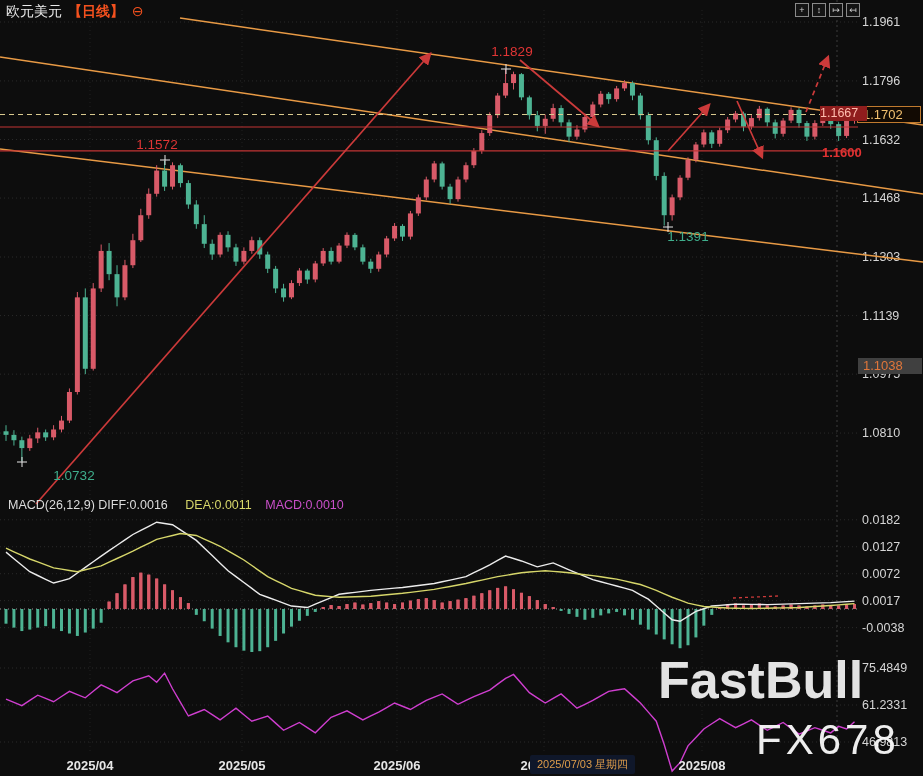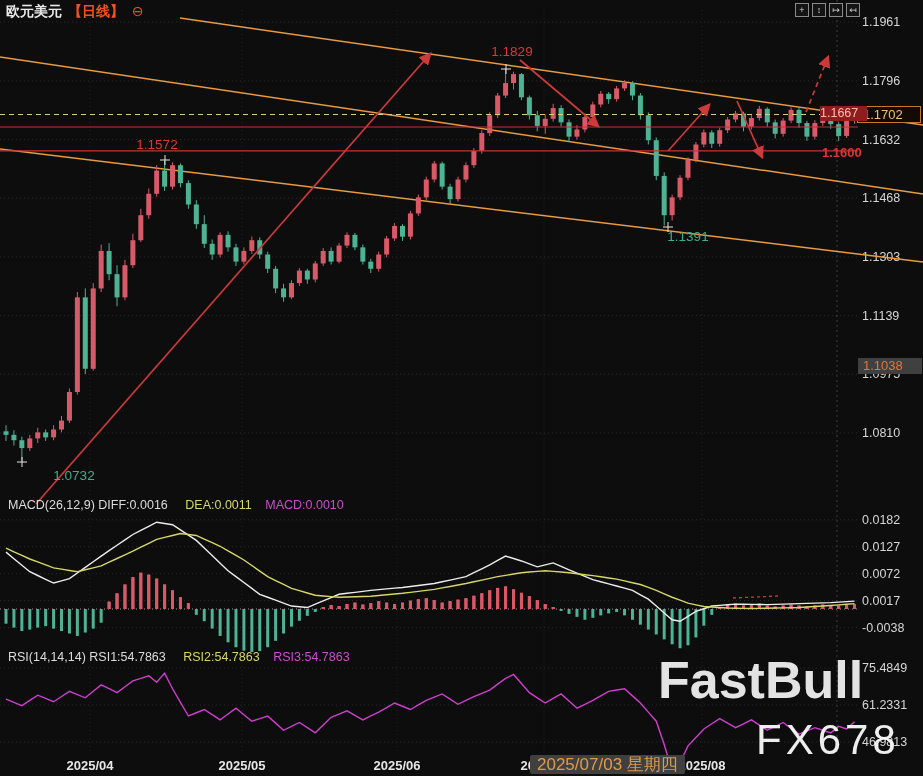--- a/index.html
+++ b/index.html
@@ -1,38 +1,38 @@
 <!DOCTYPE html>
 <html><head>
 <meta charset="utf-8">
 <style>
   html,body{margin:0;padding:0;background:#0d0d0d;}
   #app{position:relative;width:923px;height:776px;background:#0d0d0d;overflow:hidden;
        font-family:"Liberation Sans",sans-serif;}
   #chart-svg{position:absolute;left:0;top:0;z-index:1;}
   .ovl{position:absolute;z-index:3;}
   #chart-title{left:6px;top:3px;font-size:14px;z-index:3;position:absolute;}
-  #chart-title .t{color:#e9e9e9;font-weight:700;}
+  #chart-title .t{color:#e9e9e9;font-weight:400;}
   #chart-title .p{color:#f4511e;font-weight:700;margin-left:2px;margin-top:28px;}
   #chart-title .c{color:#f4511e;margin-left:4px;font-weight:400;}
   #toolbar{left:795px;top:3px;position:absolute;z-index:3;display:flex;gap:3px;}
   .tool{width:14px;height:14px;border:1px solid #8a8a8a;color:#cfcfcf;font-size:9px;
         line-height:13px;text-align:center;background:#141414;box-sizing:border-box;}
   #cur-price{left:857px;top:106px;width:64px;height:17px;background:#120a03;border:1px solid #c07a2e;
         color:#f2c06e;font-size:13px;line-height:16px;padding-left:5px;box-sizing:border-box;}
   #alert-price{left:858px;top:358px;width:64px;height:16px;background:#404040;color:#e0763a;
         font-size:13px;line-height:16px;padding-left:5px;box-sizing:border-box;}
   #tag-1667{left:820px;top:106px;width:47px;height:15px;background:#8f1d1d;color:#ffbcae;
         font-size:12.5px;line-height:15px;}
   #tag-1600{left:822px;top:145px;color:#e03232;font-size:13px;font-weight:700;}
   #macd-header{left:8px;top:498px;font-size:12.5px;white-space:nowrap;}
   #rsi-header{left:8px;top:650px;font-size:12.5px;white-space:nowrap;}
   .w{color:#dcdcdc;} .y{color:#d6d66a;margin-left:14px;} .m{color:#c94fc9;margin-left:10px;text-align:right;}
-  #date-tip{left:530px;top:755px;height:19px;line-height:19px;padding:0 7px;background:#404040;
-        color:#de9c4a;font-size:17px;border-radius:2px;z-index:4;}
+  #date-tip{left:530px;top:755px;height:19px;line-height:19px;padding:0 7px;background:#0f172a;
+        color:#de9c4a;font-size:11px;border-radius:2px;z-index:4;}
   #wm1{left:658px;top:650px;font-size:52px;font-weight:800;color:#efefef;opacity:.95;
         letter-spacing:0px;z-index:5;}
   #wm2{left:756px;top:708px;font-size:42px;font-weight:400;color:#fafafa;opacity:.95;
         letter-spacing:4px;z-index:5;margin-top:8px;}
 </style>
 </head>
 <body>
 
 <div id="app">
 
@@ -517,24 +517,19 @@
   <div id="alert-price" class="ovl">1.1038</div>
   <div id="tag-1667" class="ovl">1.1667</div>
   <div id="tag-1600" class="ovl">1.1600</div>
 
   <div id="macd-header" class="ovl">
     <span class="w">MACD(26,12,9) DIFF:0.0016</span>
     <span class="y">DEA:0.0011</span>
     <span class="m">MACD:0.0010</span>
   </div>
 
-  <div id="rsi-header" class="ovl">
-    <span class="w">RSI(14,14,14) RSI1:54.7863</span>
-    <span class="y">RSI2:54.7863</span>
-    <span class="m">RSI3:54.7863</span>
-  </div>
 
   <div id="date-tip" class="ovl">2025/07/03 星期四</div>
 
   <div id="wm1" class="ovl">FastBull</div>
   <div id="wm2" class="ovl">FX678</div>
 
 </div>
 
 </body></html>

